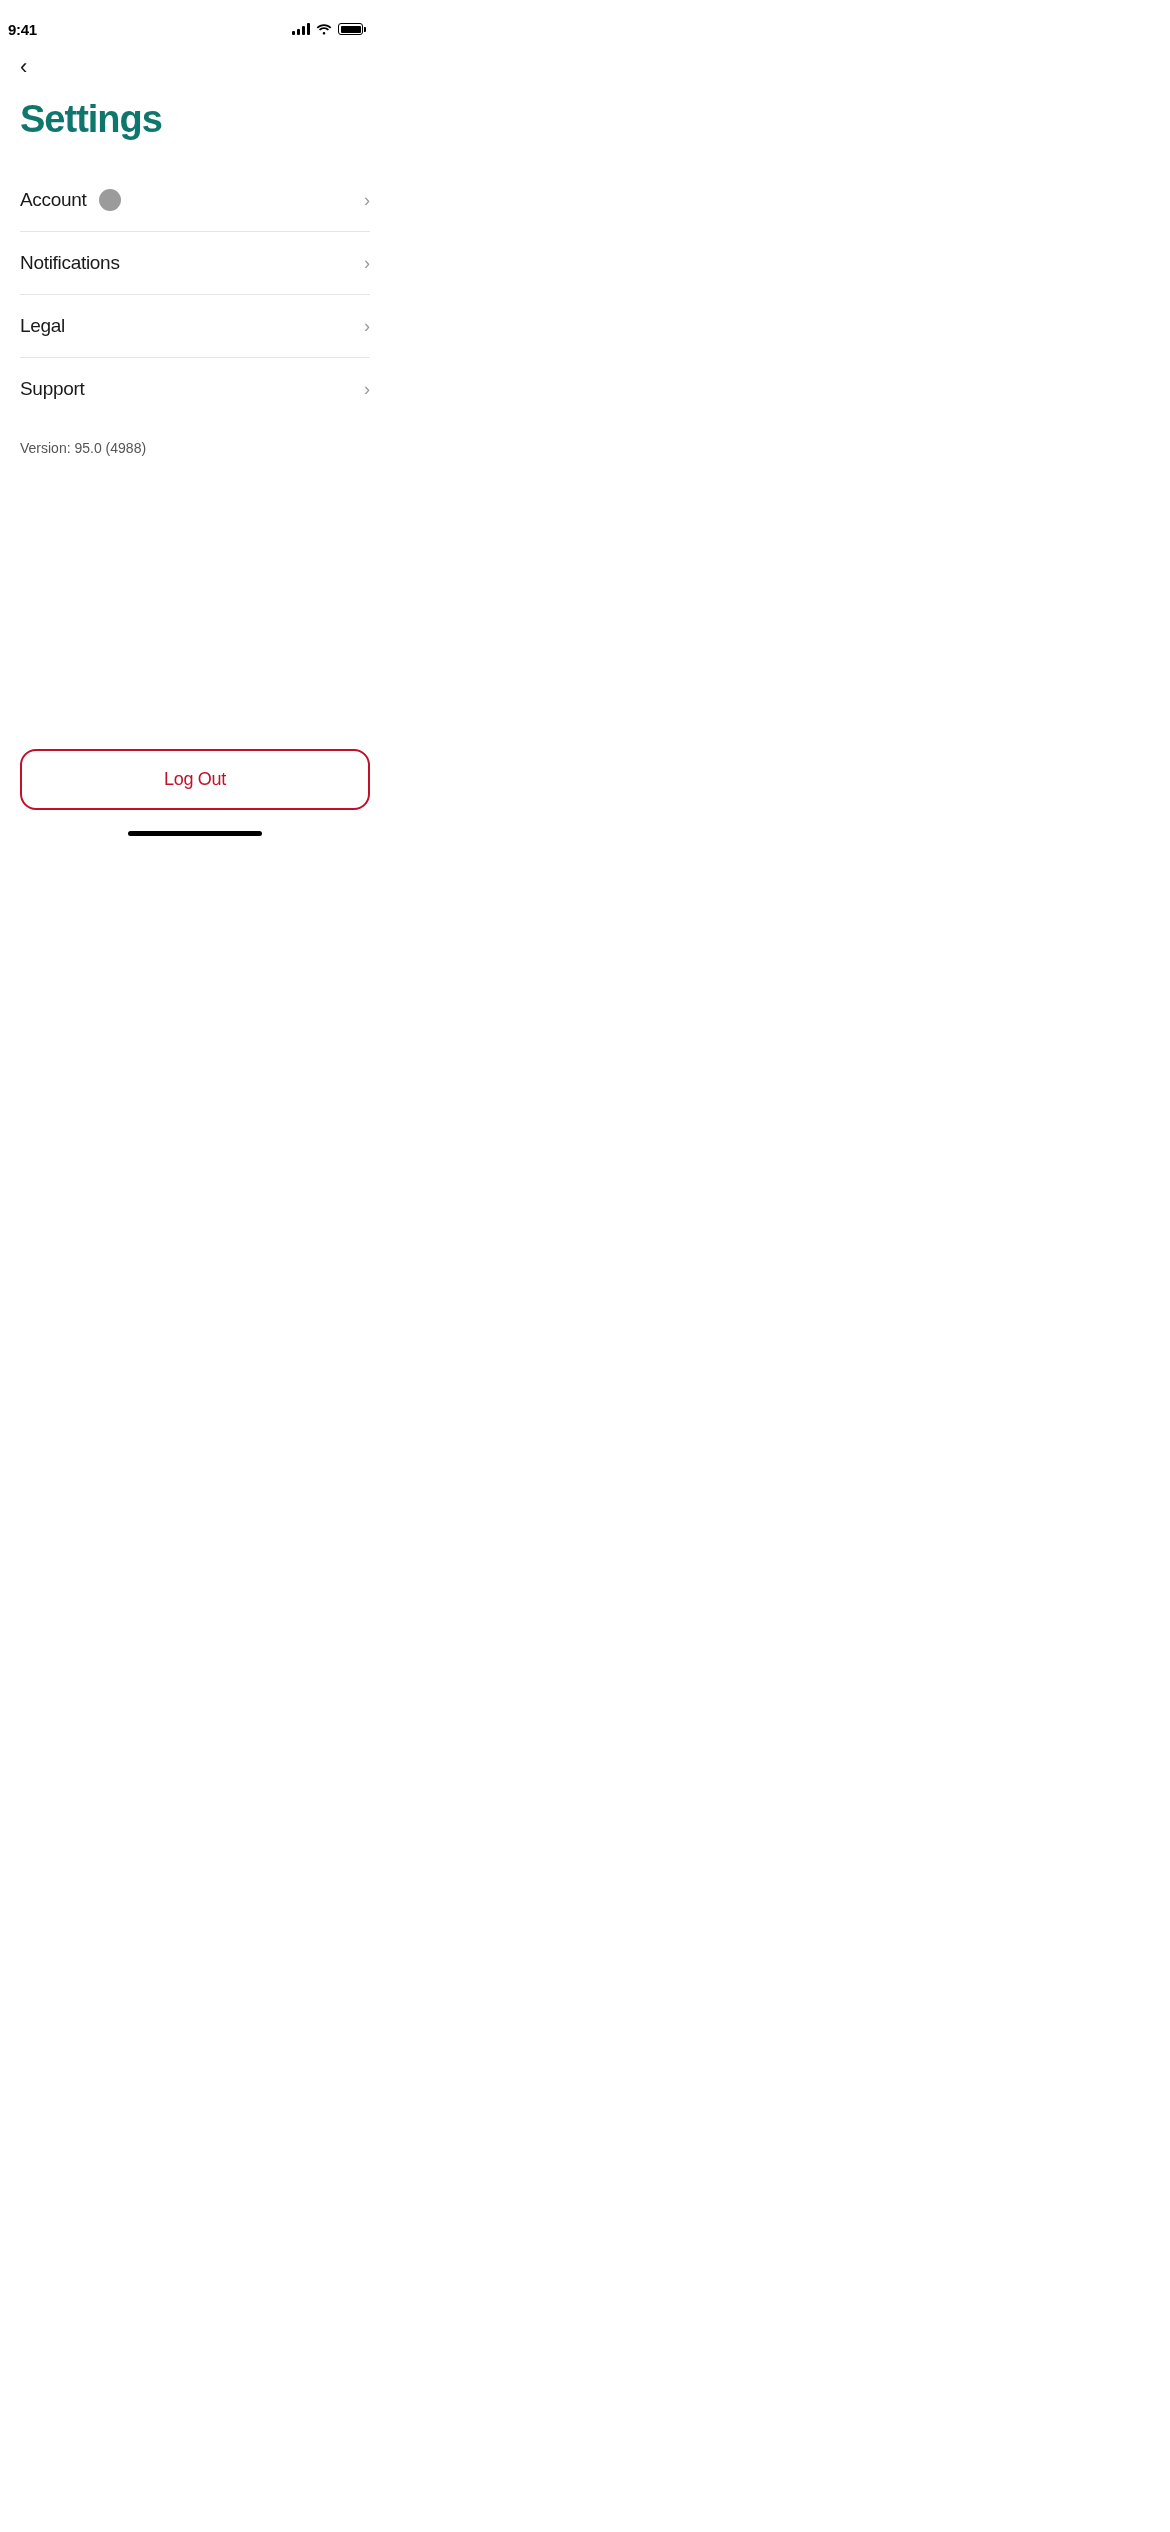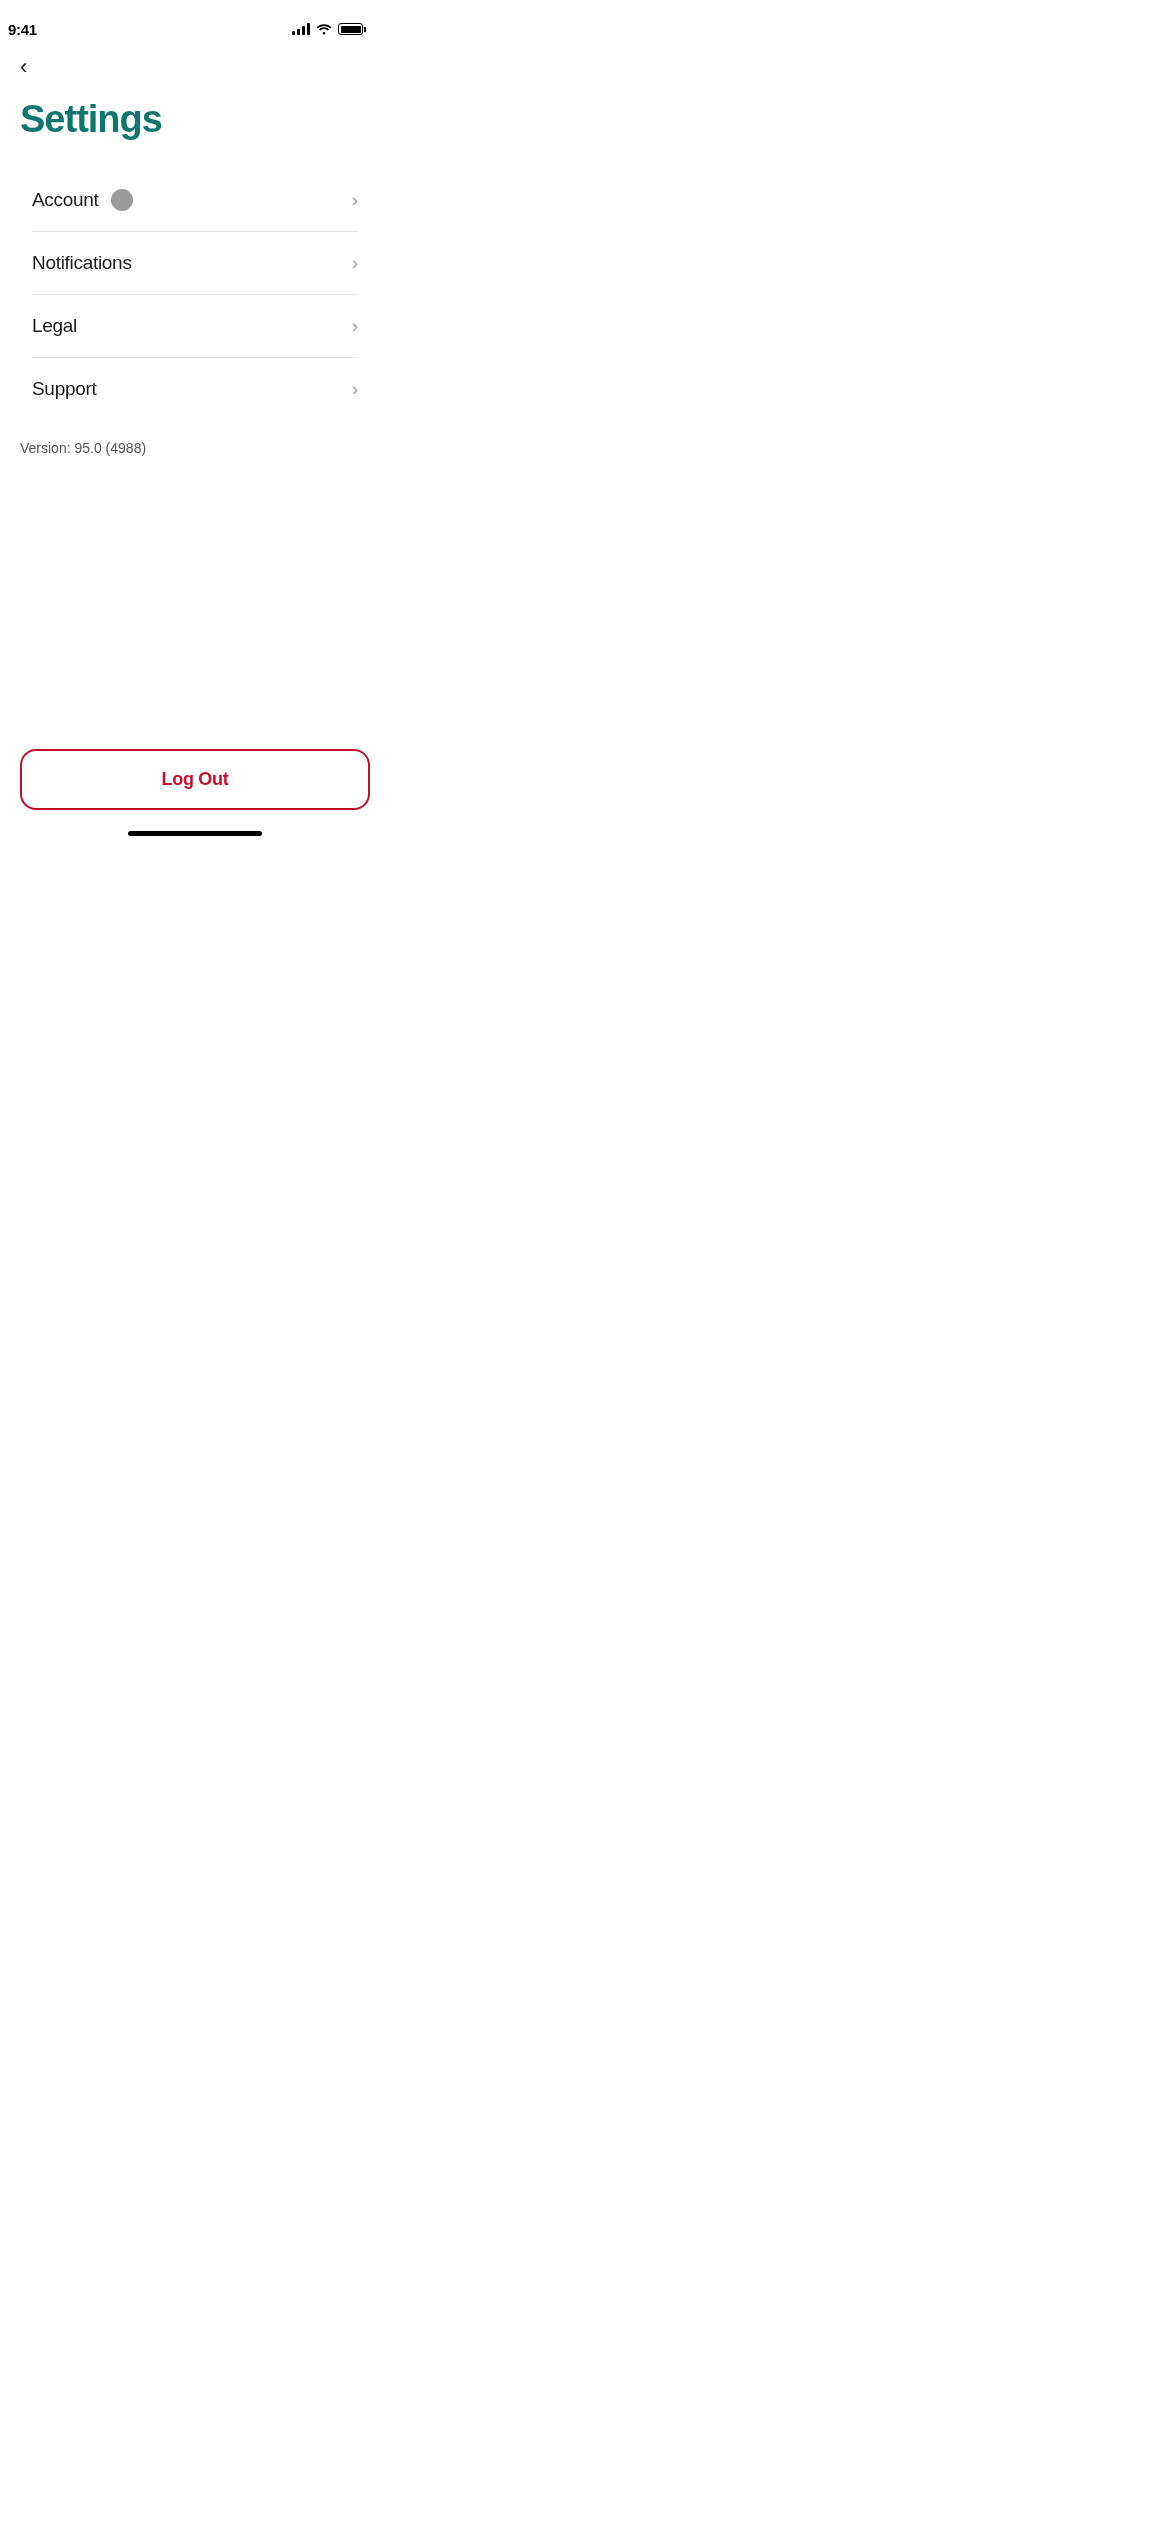--- a/index.html
+++ b/index.html
@@ -116,21 +116,21 @@
       font-size: 38px;
       font-weight: 800;
       color: #0f766e;
       padding: 8px 20px 28px 20px;
       letter-spacing: -1px;
     }
 
     
     .menu-list {
       background: #ffffff;
-      padding: 0 32px;
+      padding: 0 20px;
     }
 
     .menu-item {
       display: flex;
       align-items: center;
       justify-content: space-between;
       padding: 20px 0;
       border-bottom: 1px solid #e5e5e5;
       cursor: pointer;
       position: relative;
@@ -184,21 +184,21 @@
     }
 
     .logout-button {
       width: 100%;
       padding: 18px;
       border: 2px solid #c0102a;
       border-radius: 16px;
       background: #ffffff;
       color: #c0102a;
       font-size: 18px;
-      font-weight: 700;
+      font-weight: 400;
       text-align: center;
       cursor: pointer;
       letter-spacing: -0.3px;
     }
 
     
     .home-indicator {
       position: absolute;
       bottom: 8px;
       left: 50%;

